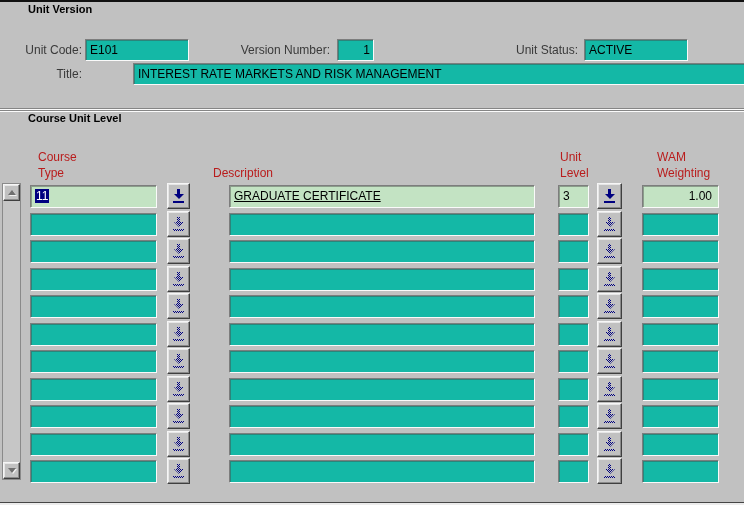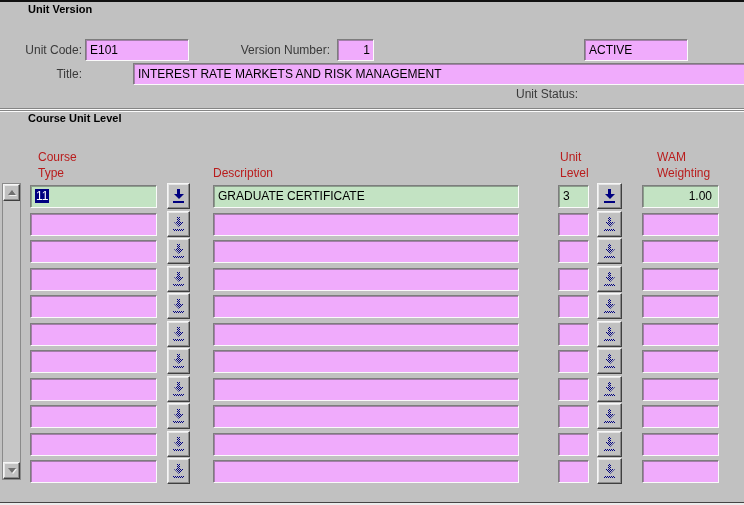--- a/index.html
+++ b/index.html
@@ -7,36 +7,36 @@
   .canvas {
     position:relative; width:744px; height:505px; background:#c1c1c1;
     font-family:"Liberation Sans", sans-serif; font-size:12px; color:#000;
     overflow:hidden;
   }
   .abs { position:absolute; }
   .section-title { font-weight:bold; font-size:11px; color:#000; white-space:nowrap; }
   .lbl { color:#3a3a3a; text-align:right; white-space:nowrap; line-height:14px; }
   .hdr { color:#b91c1c; white-space:nowrap; line-height:14px; }
   .field {
-    background:#f0abfc; white-space:nowrap; overflow:hidden;
+    background:#14b8a6; white-space:nowrap; overflow:hidden;
     border:1px solid; border-color:#7d7d7d #fafafa #fafafa #7d7d7d;
     box-shadow: inset 1px 1px 0 rgba(70,70,70,.45);
     padding:3px 3px 0 4px; line-height:15px;
   }
   .field.hl { background:#c3e3c3; }
   .val.sel { background:#000080; color:#fff; padding:0 1px; }
   .btn3d {
     background:#c1c1c1; border:1px solid; border-color:#f6f6f6 #3f3f3f #3f3f3f #f6f6f6;
     box-shadow: inset -1px -1px 0 #8a8a8a, inset 1px 1px 0 #e6e6e6;
   }
   
   .row { position:absolute; left:0; width:744px; height:27px; }
   .row .cell { position:absolute; top:1px; height:23px; }
   .row .ct   { left:30px;  width:127px; }
-  .row .desc { left:213px; width:306px; }
+  .row .desc { left:229px; width:306px;text-decoration:underline; }
   .row .ul   { left:558px; width:31px; }
   .row .wam  { left:642px; width:77px; text-align:right; padding-right:6px; }
   .row .lov-btn { position:absolute; top:-1px; height:26px; display:flex; align-items:center; justify-content:center; }
   .row .lov-a { left:167px; width:23px; }
   .row .lov-b { left:597px; width:25px; }
   
   .lov-glyph { position:relative; width:12px; height:14px; }
   .lov-glyph .shaft { position:absolute; left:4px; top:0; width:3px; height:5px; background:#000080; }
   .lov-glyph .head  { position:absolute; left:1px; top:5px; width:0; height:0;
                       border-left:5px solid transparent; border-right:5px solid transparent;
@@ -71,21 +71,21 @@
   <div class="abs top-edge"></div>
 
   <div class="abs section-title" style="left:28px; top:3px;">Unit Version</div>
 
   <div class="abs lbl" style="left:6px; top:43px; width:76px;">Unit Code:</div>
   <div class="abs field" style="left:85px; top:39px; width:104px; height:22px;">E101</div>
 
   <div class="abs lbl" style="left:215px; top:43px; width:115px;">Version Number:</div>
   <div class="abs field" style="left:337px; top:39px; width:37px; height:22px; text-align:right;">1</div>
 
-  <div class="abs lbl" style="left:460px; top:43px; width:118px;margin-top:44px;">Unit Status:</div>
+  <div class="abs lbl" style="left:460px; top:43px; width:118px;">Unit Status:</div>
   <div class="abs field" style="left:584px; top:39px; width:104px; height:22px;">ACTIVE</div>
 
   <div class="abs lbl" style="left:6px; top:67px; width:76px;">Title:</div>
   <div class="abs field" style="left:85px; top:63px; width:626px; height:22px;margin-left:48px;">INTEREST RATE MARKETS AND RISK MANAGEMENT</div>
 
   <div class="abs groove"></div>
 
   <div class="abs section-title" style="left:28px; top:112px;">Course Unit Level</div>
 
   <div class="abs hdr" style="left:38px; top:150px;">Course</div>

